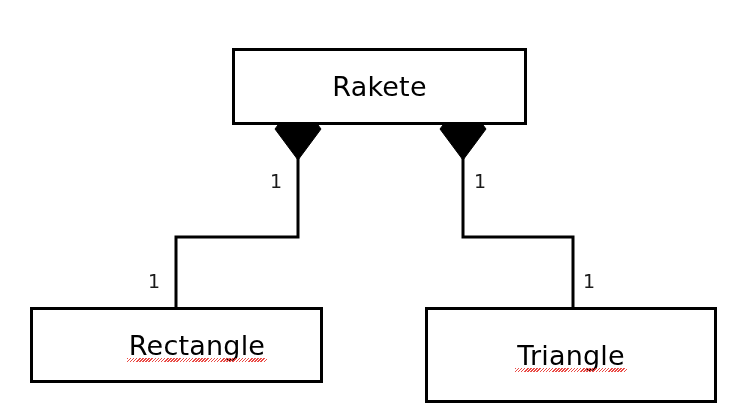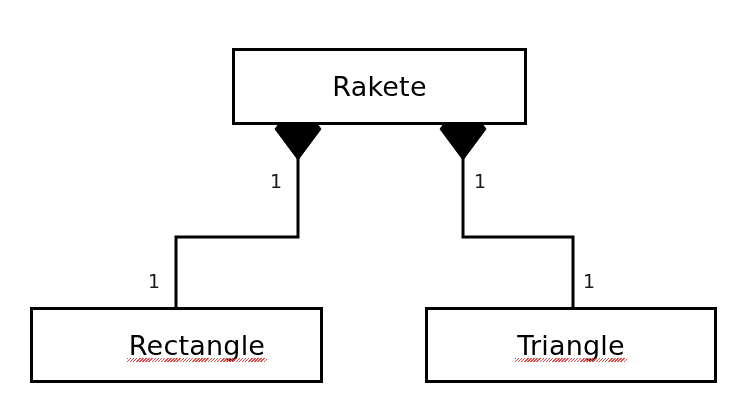--- a/index.html
+++ b/index.html
@@ -55,21 +55,21 @@
     background-image:
       repeating-linear-gradient(135deg,
         #e8413c 0px, #e8413c 1.1px,
         rgba(232,65,60,0) 1.1px, rgba(232,65,60,0) 2.2px);
     opacity: 0.95;
   }
 
   
   #box-rakete    { left: 232px; top: 21px;  width: 295px; height: 77px; margin-top: 27px; }
   #box-rectangle { left: 30px;  top: 307px; width: 293px; height: 76px; padding-left: 41px; }
-  #box-triangle  { left: 425px; top: 307px; width: 292px; height: 76px; }
+  #box-triangle  { left: 425px; top: 307px; width: 292px; height: 96px; }
 
   
   #connectors {
     position: absolute;
     left: 0;
     top: 0;
     width: 739px;
     height: 403px;
     pointer-events: none;
   }

